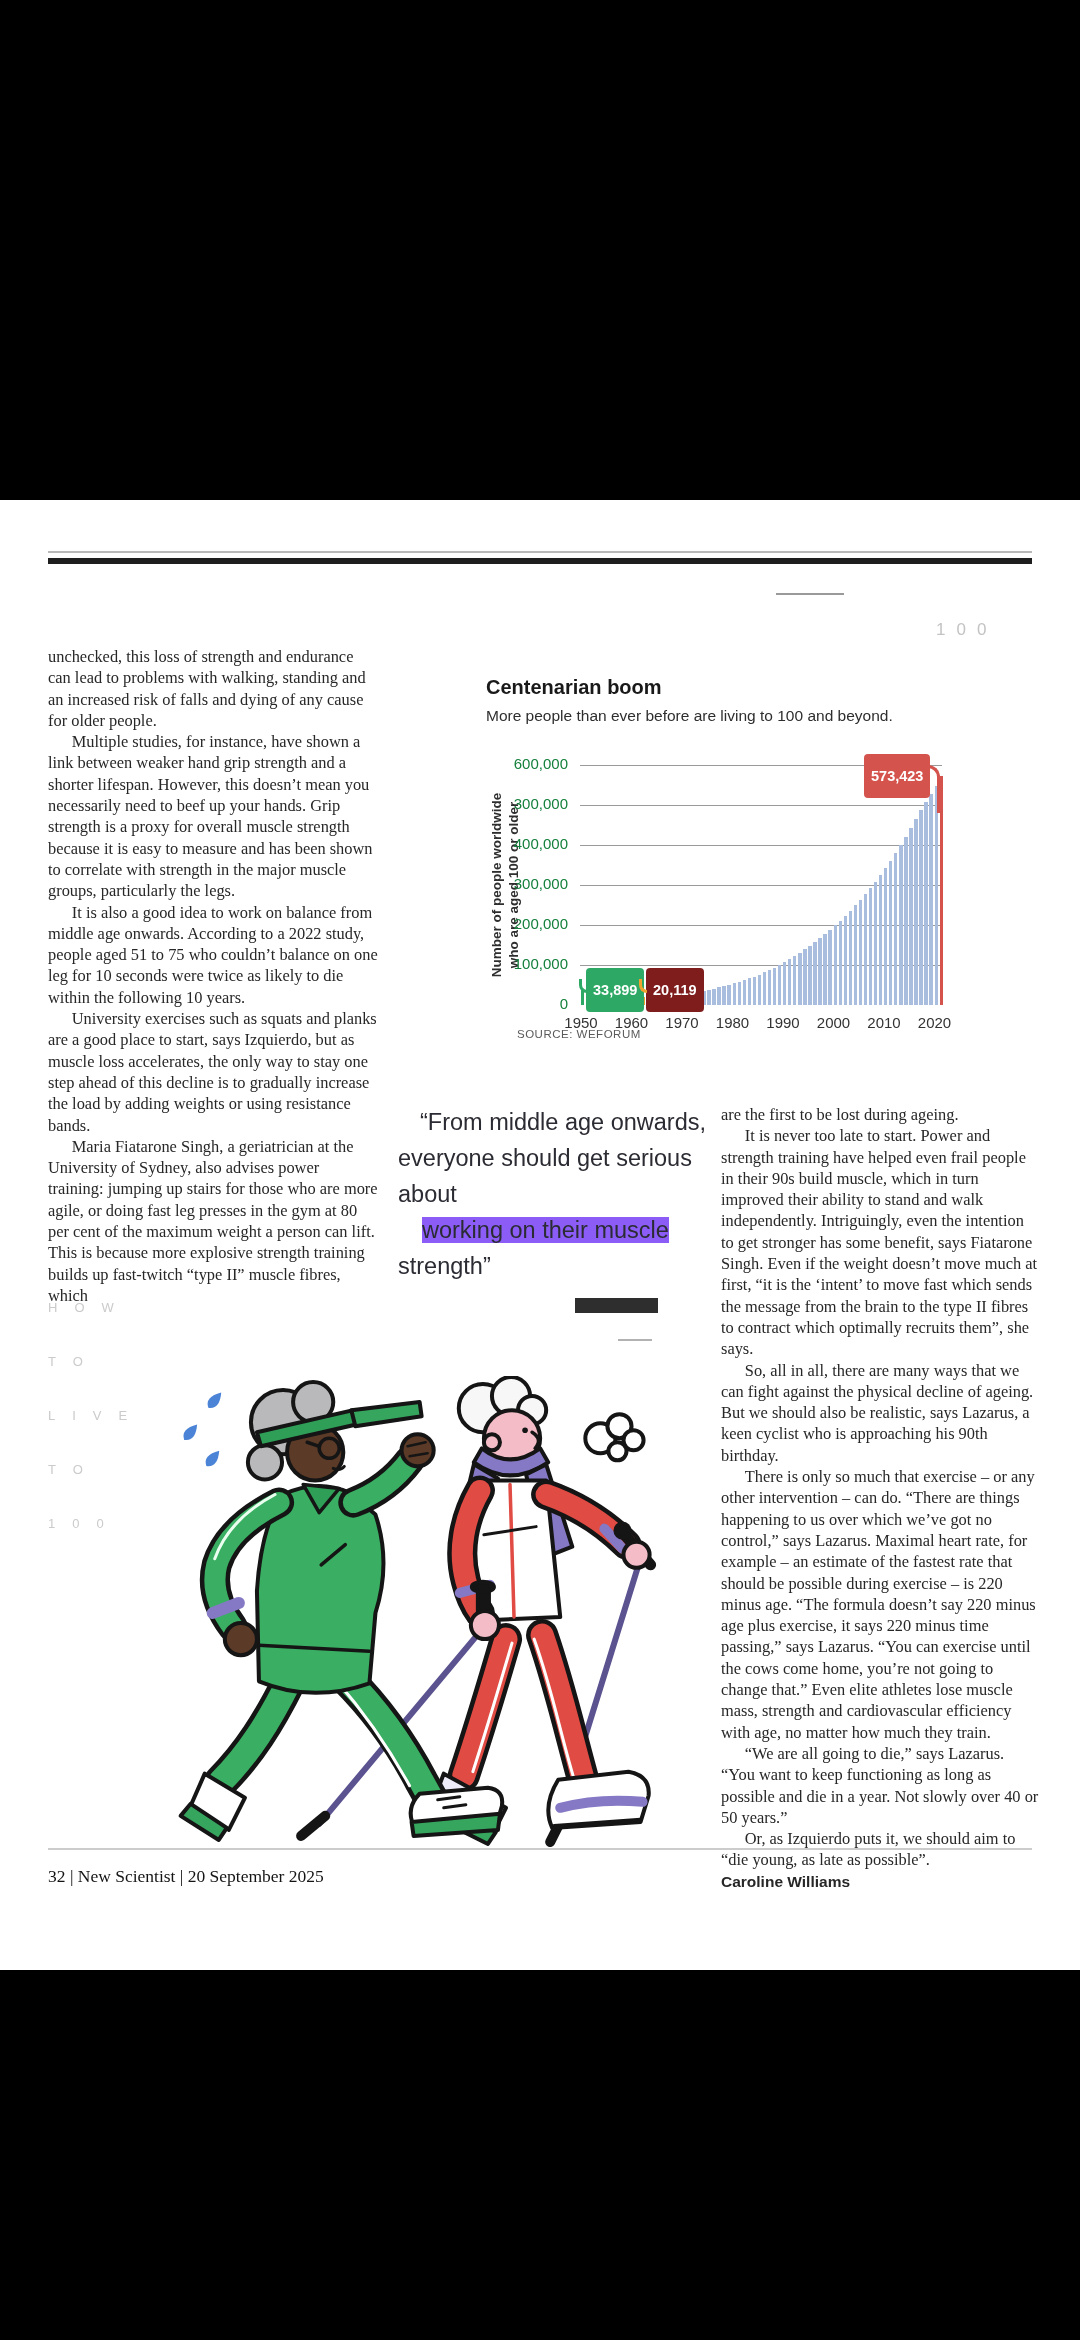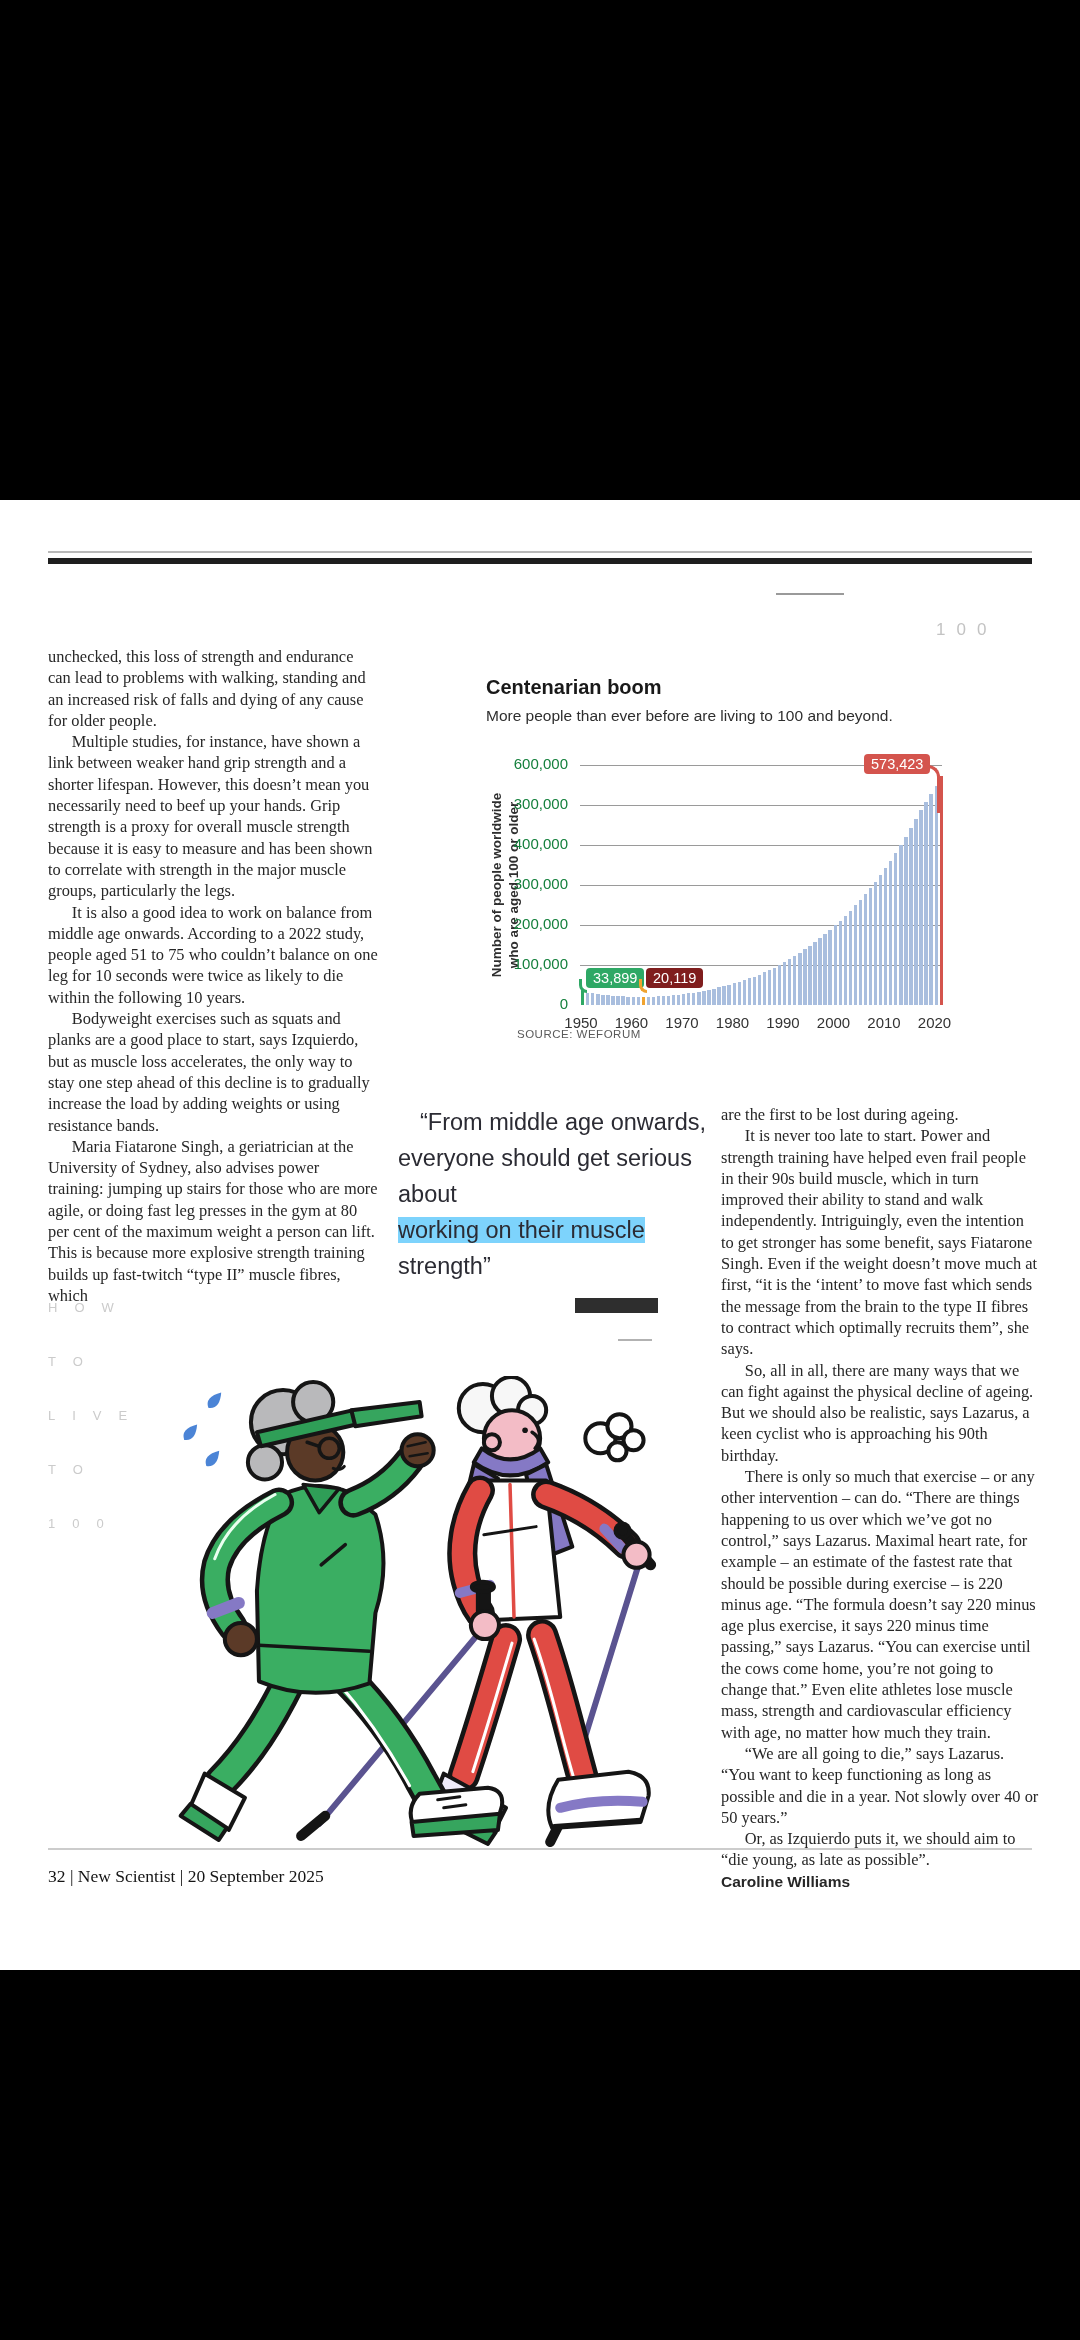--- a/index.html
+++ b/index.html
@@ -36,31 +36,31 @@
   .chart-title { position:absolute; left:486px; top:176px; font-size:20px; font-weight:bold; color:#191919; }
   .chart-sub   { position:absolute; left:486px; top:207px; font-size:15.5px; color:#2e2e2e; }
   .ylabel { position:absolute; left:375px; top:367px; width:262px; height:36px;
             transform:rotate(-90deg); text-align:center; font-size:13.5px; font-weight:bold;
             color:#2e2e2e; line-height:17px; }
   .plot { position:absolute; left:580px; top:265px; width:370px; height:240px; }
   .gridline { position:absolute; left:0; width:362px; height:1px; background:#9a9a9a; }
   .bar { position:absolute; bottom:0; width:3.4px; }
   .ytick { position:absolute; left:450px; width:118px; text-align:right; font-size:15px; color:#15803d; }
   .xtick { position:absolute; top:514px; width:44px; text-align:center; font-size:15px; color:#333; }
-  .callout { position:absolute; color:#fff; font-weight:normal; font-size:14.5px;
-             padding:2px 7px; border-radius:4px; white-space:nowrap;text-align:center; }
+  .callout { position:absolute; color:#fff; font-weight:bold; font-size:14.5px;
+             padding:14px 7px; border-radius:4px; white-space:nowrap;text-align:center; }
   .hook { position:absolute; }
   .chart-source { position:absolute; left:517px; top:528px; font-size:11.5px; letter-spacing:0.5px;
                   color:#5a5a5a; }
 
   
   .pullquote { position:absolute; left:398px; top:604px; width:308px;
                font-size:23.5px; line-height:36px; color:#2b2b33; }
   .pq1 { text-align:right; }
-  .pullquote .hl { background:#7dd3fc; }
+  .pullquote .hl { background:#8b5cf6;margin-left:24px; }
 
   
   .black-bar { position:absolute; left:575px; top:798px; width:83px; height:15px; background:#2e2e2e; }
   .mid-line  { position:absolute; left:618px; top:839px; width:34px; height:2px; background:#b2b2b2; }
   .ground-rule { position:absolute; left:48px; right:48px; top:1348px; height:2px; background:#cccccc; }
   .footer { position:absolute; left:48px; top:1366px; font-family:"Liberation Serif", serif;
             font-weight:normal; font-size:17.5px; color:#141414; }
 
   .illustration { position:absolute; left:106px; top:876px; width:568px; height:474px; }
 
@@ -88,21 +88,21 @@
         <div>TO</div>
         <div>LIVE</div>
         <div>TO</div>
         <div>100</div>
       </div>
 
     <div class="col col-left" id="col-left">
         <p class="first">unchecked, this loss of strength and endurance can lead to problems with walking, standing and an increased risk of falls and dying of any cause for older people.</p>
         <p>Multiple studies, for instance, have shown a link between weaker hand grip strength and a shorter lifespan. However, this doesn’t mean you necessarily need to beef up your hands. Grip strength is a proxy for overall muscle strength because it is easy to measure and has been shown to correlate with strength in the major muscle groups, particularly the legs.</p>
         <p>It is also a good idea to work on balance from middle age onwards. According to a 2022 study, people aged 51 to 75 who couldn’t balance on one leg for 10 seconds were twice as likely to die within the following 10 years.</p>
-        <p>Bodyweight exercises such as squats and planks are a good place to start, says Izquierdo, but as muscle loss accelerates, the only way to stay one step ahead of this decline is to gradually increase the load by adding weights or using resistance bands.</p>
+        <p>University exercises such as squats and planks are a good place to start, says Izquierdo, but as muscle loss accelerates, the only way to stay one step ahead of this decline is to gradually increase the load by adding weights or using resistance bands.</p>
         <p>Maria Fiatarone Singh, a geriatrician at the University of Sydney, also advises power training: jumping up stairs for those who are more agile, or doing fast leg presses in the gym at 80 per cent of the maximum weight a person can lift. This is because more explosive strength training builds up fast-twitch “type II” muscle fibres, which</p>
       </div>
 
     <div>
       <div class="chart-title">Centenarian boom</div>
       <div class="chart-sub">More people than ever before are living to 100 and beyond.</div>
       <div class="ylabel">
         <div>Number of people worldwide</div>
         <div>who are aged 100 or older</div>
       </div>

